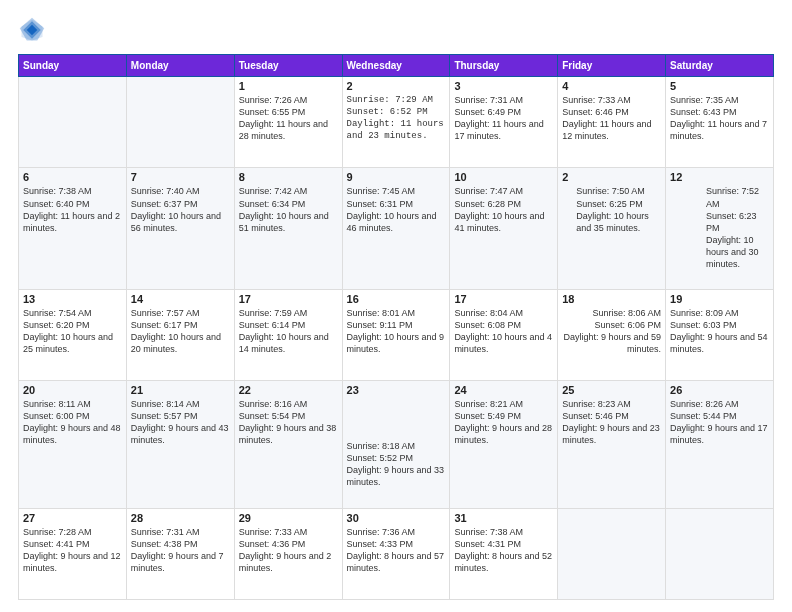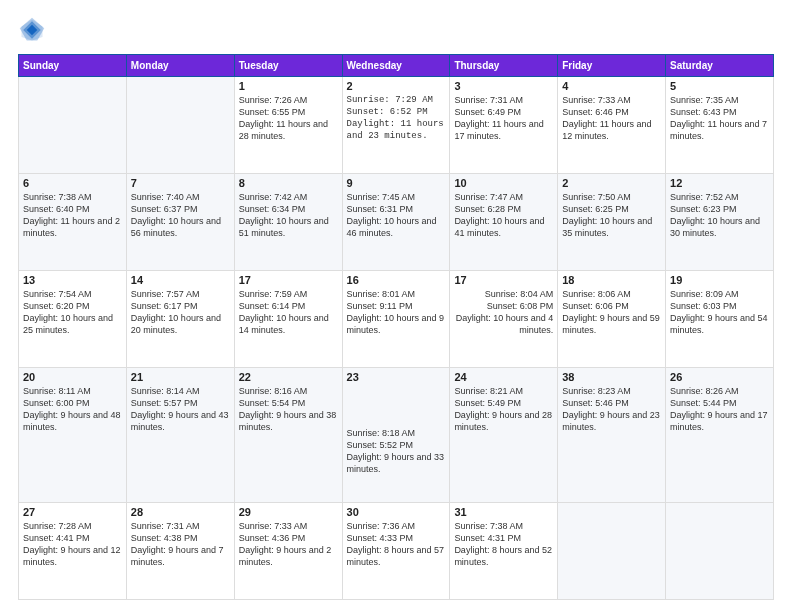--- a/index.html
+++ b/index.html
@@ -194,27 +194,27 @@
 Daylight: 10 hours and 46 minutes.</div>
           </td>
           <td>
             <span class="day-num">10</span>
             <div class="day-info" style="white-space: pre-line;">Sunrise: 7:47 AM
 Sunset: 6:28 PM
 Daylight: 10 hours and 41 minutes.</div>
           </td>
           <td>
             <span class="day-num">2</span>
-            <div class="day-info" style="white-space: pre-line;">Sunrise: 7:50 AM
+            <div class="day-info" style="white-space: pre-line; margin-left: 14px;">Sunrise: 7:50 AM
 Sunset: 6:25 PM
 Daylight: 10 hours and 35 minutes.</div>
           </td>
           <td>
             <span class="day-num">12</span>
-            <div class="day-info" style="white-space: pre-line;">Sunrise: 7:52 AM
+            <div class="day-info" style="white-space: pre-line; margin-left: 36px;">Sunrise: 7:52 AM
 Sunset: 6:23 PM
 Daylight: 10 hours and 30 minutes.</div>
           </td>
         </tr>
         <tr>
           <td>
             <span class="day-num">13</span>
             <div class="day-info" style="white-space: pre-line;">Sunrise: 7:54 AM
 Sunset: 6:20 PM
 Daylight: 10 hours and 25 minutes.</div>
@@ -232,27 +232,27 @@
 Daylight: 10 hours and 14 minutes.</div>
           </td>
           <td>
             <span class="day-num">16</span>
             <div class="day-info" style="white-space: pre-line;">Sunrise: 8:01 AM
 Sunset: 9:11 PM
 Daylight: 10 hours and 9 minutes.</div>
           </td>
           <td>
             <span class="day-num">17</span>
-            <div class="day-info" style="white-space: pre-line; text-align: right;">Sunrise: 8:04 AM
+            <div class="day-info" style="white-space: pre-line;">Sunrise: 8:04 AM
 Sunset: 6:08 PM
 Daylight: 10 hours and 4 minutes.</div>
           </td>
           <td>
             <span class="day-num">18</span>
-            <div class="day-info" style="white-space: pre-line;">Sunrise: 8:06 AM
+            <div class="day-info" style="white-space: pre-line; text-align: right;">Sunrise: 8:06 AM
 Sunset: 6:06 PM
 Daylight: 9 hours and 59 minutes.</div>
           </td>
           <td>
             <span class="day-num">19</span>
             <div class="day-info" style="white-space: pre-line;">Sunrise: 8:09 AM
 Sunset: 6:03 PM
 Daylight: 9 hours and 54 minutes.</div>
           </td>
         </tr>
@@ -281,21 +281,21 @@
 Sunset: 5:52 PM
 Daylight: 9 hours and 33 minutes.</div>
           </td>
           <td>
             <span class="day-num">24</span>
             <div class="day-info" style="white-space: pre-line;">Sunrise: 8:21 AM
 Sunset: 5:49 PM
 Daylight: 9 hours and 28 minutes.</div>
           </td>
           <td>
-            <span class="day-num">38</span>
+            <span class="day-num">25</span>
             <div class="day-info" style="white-space: pre-line;">Sunrise: 8:23 AM
 Sunset: 5:46 PM
 Daylight: 9 hours and 23 minutes.</div>
           </td>
           <td>
             <span class="day-num">26</span>
             <div class="day-info" style="white-space: pre-line;">Sunrise: 8:26 AM
 Sunset: 5:44 PM
 Daylight: 9 hours and 17 minutes.</div>
           </td>

